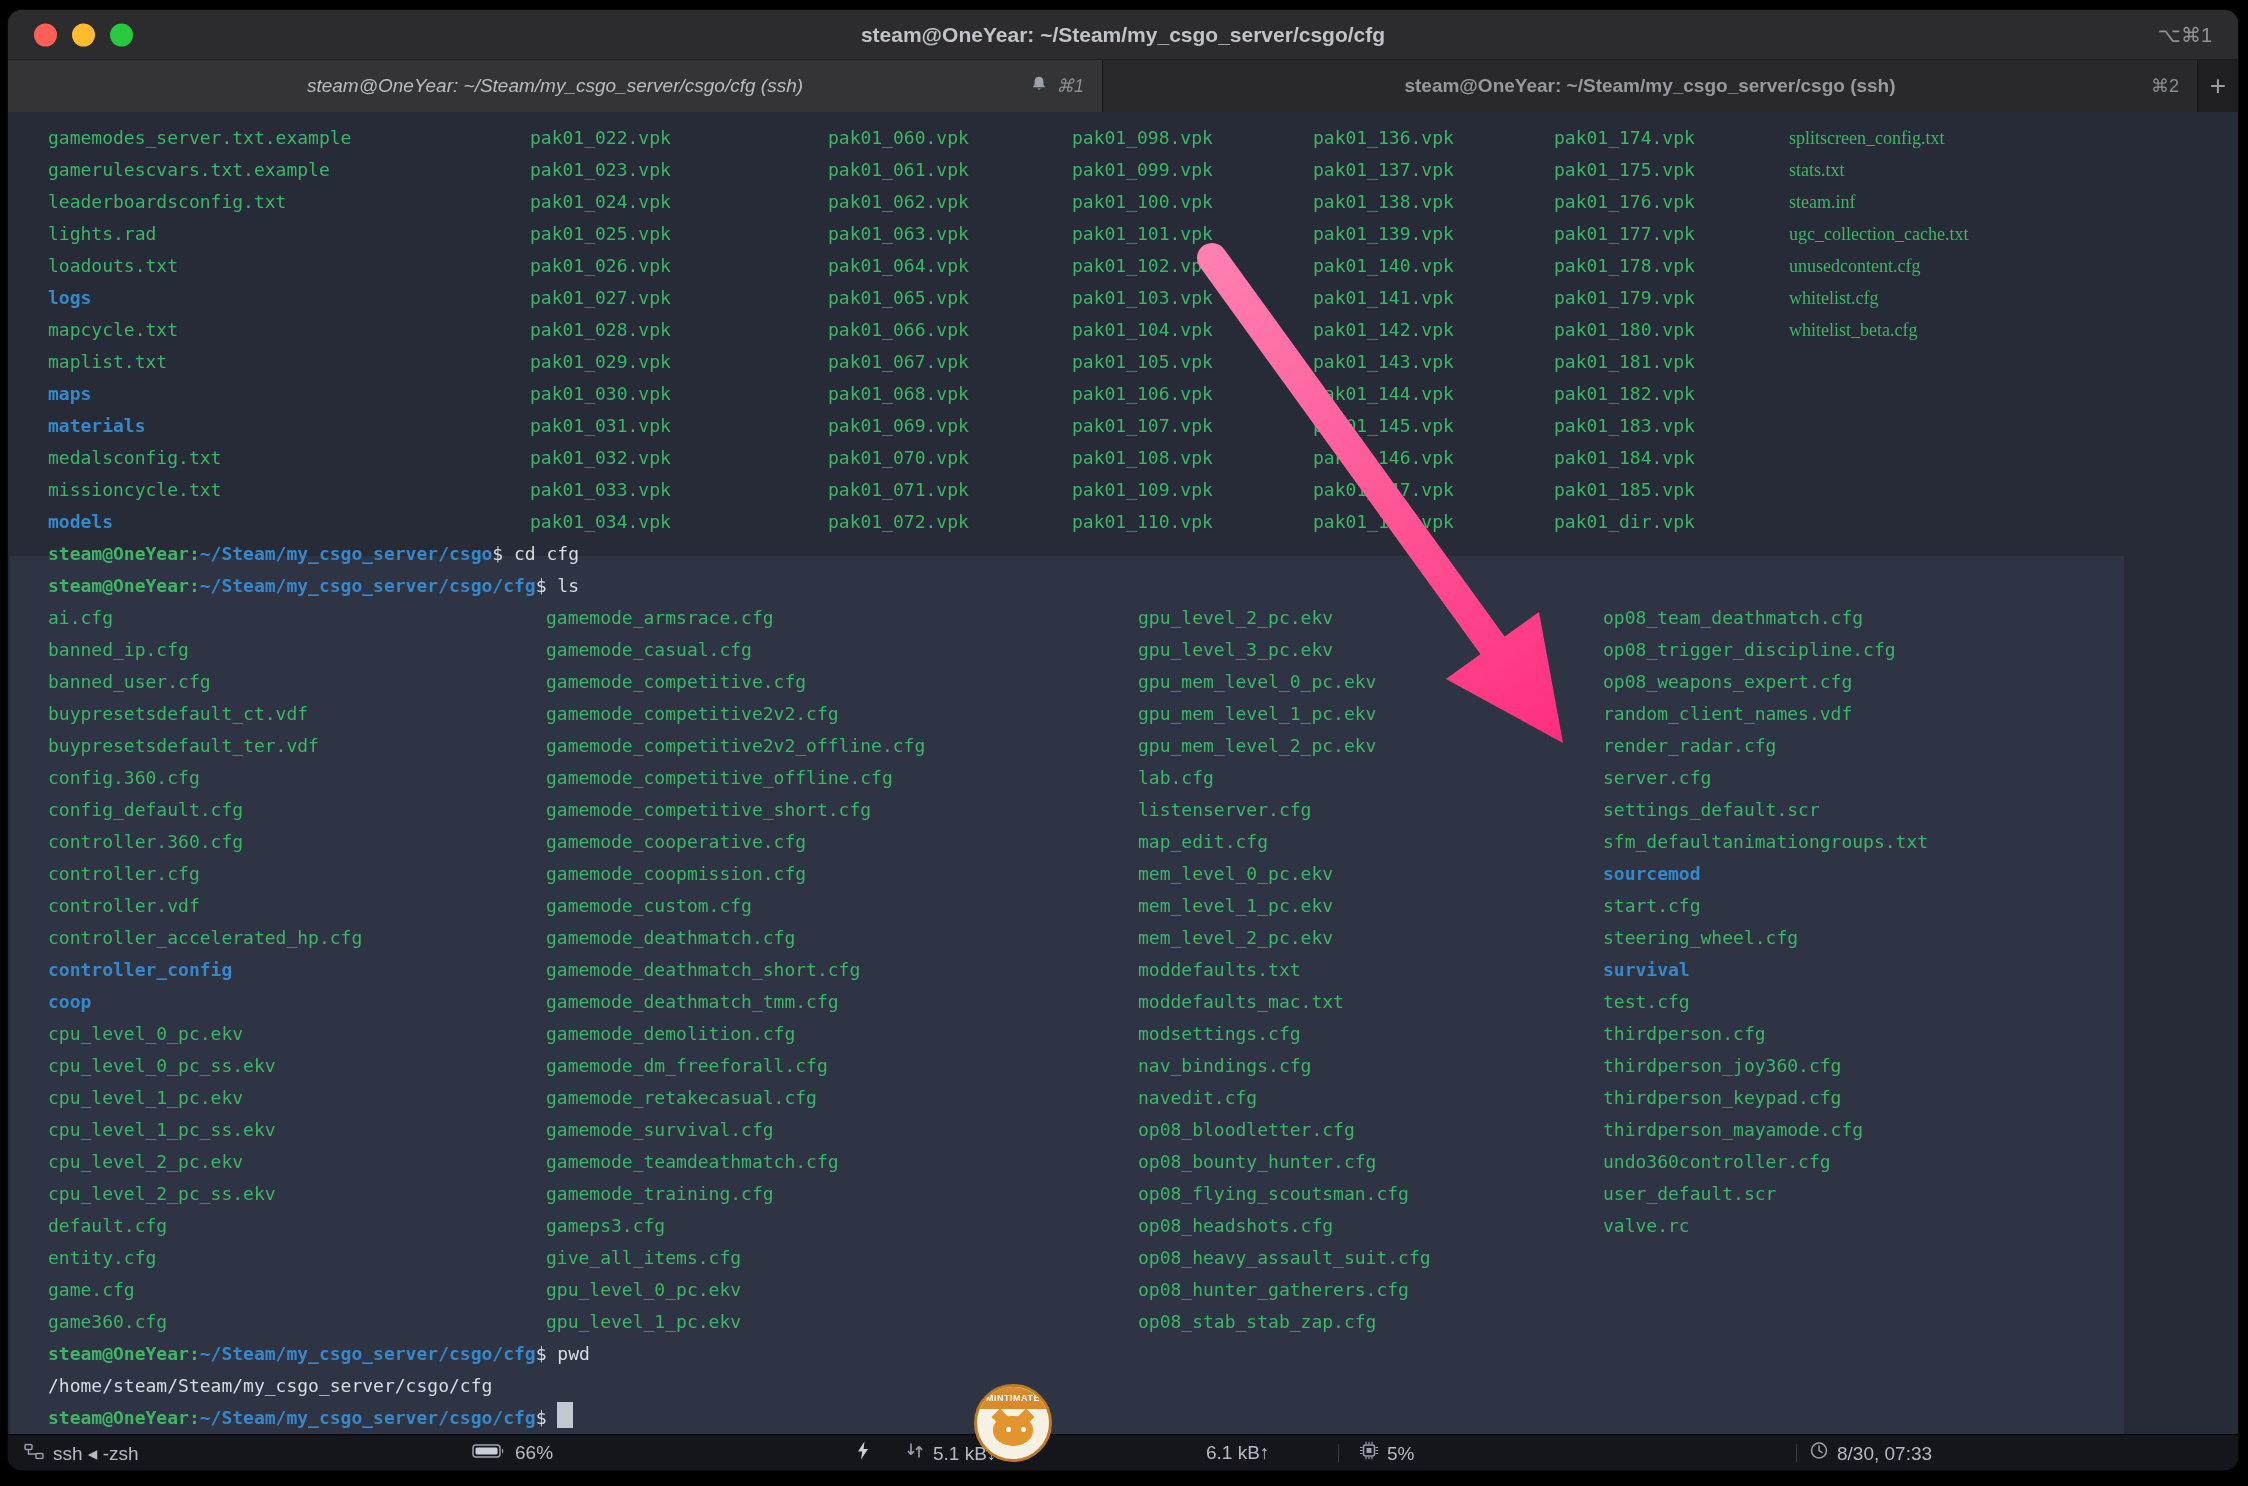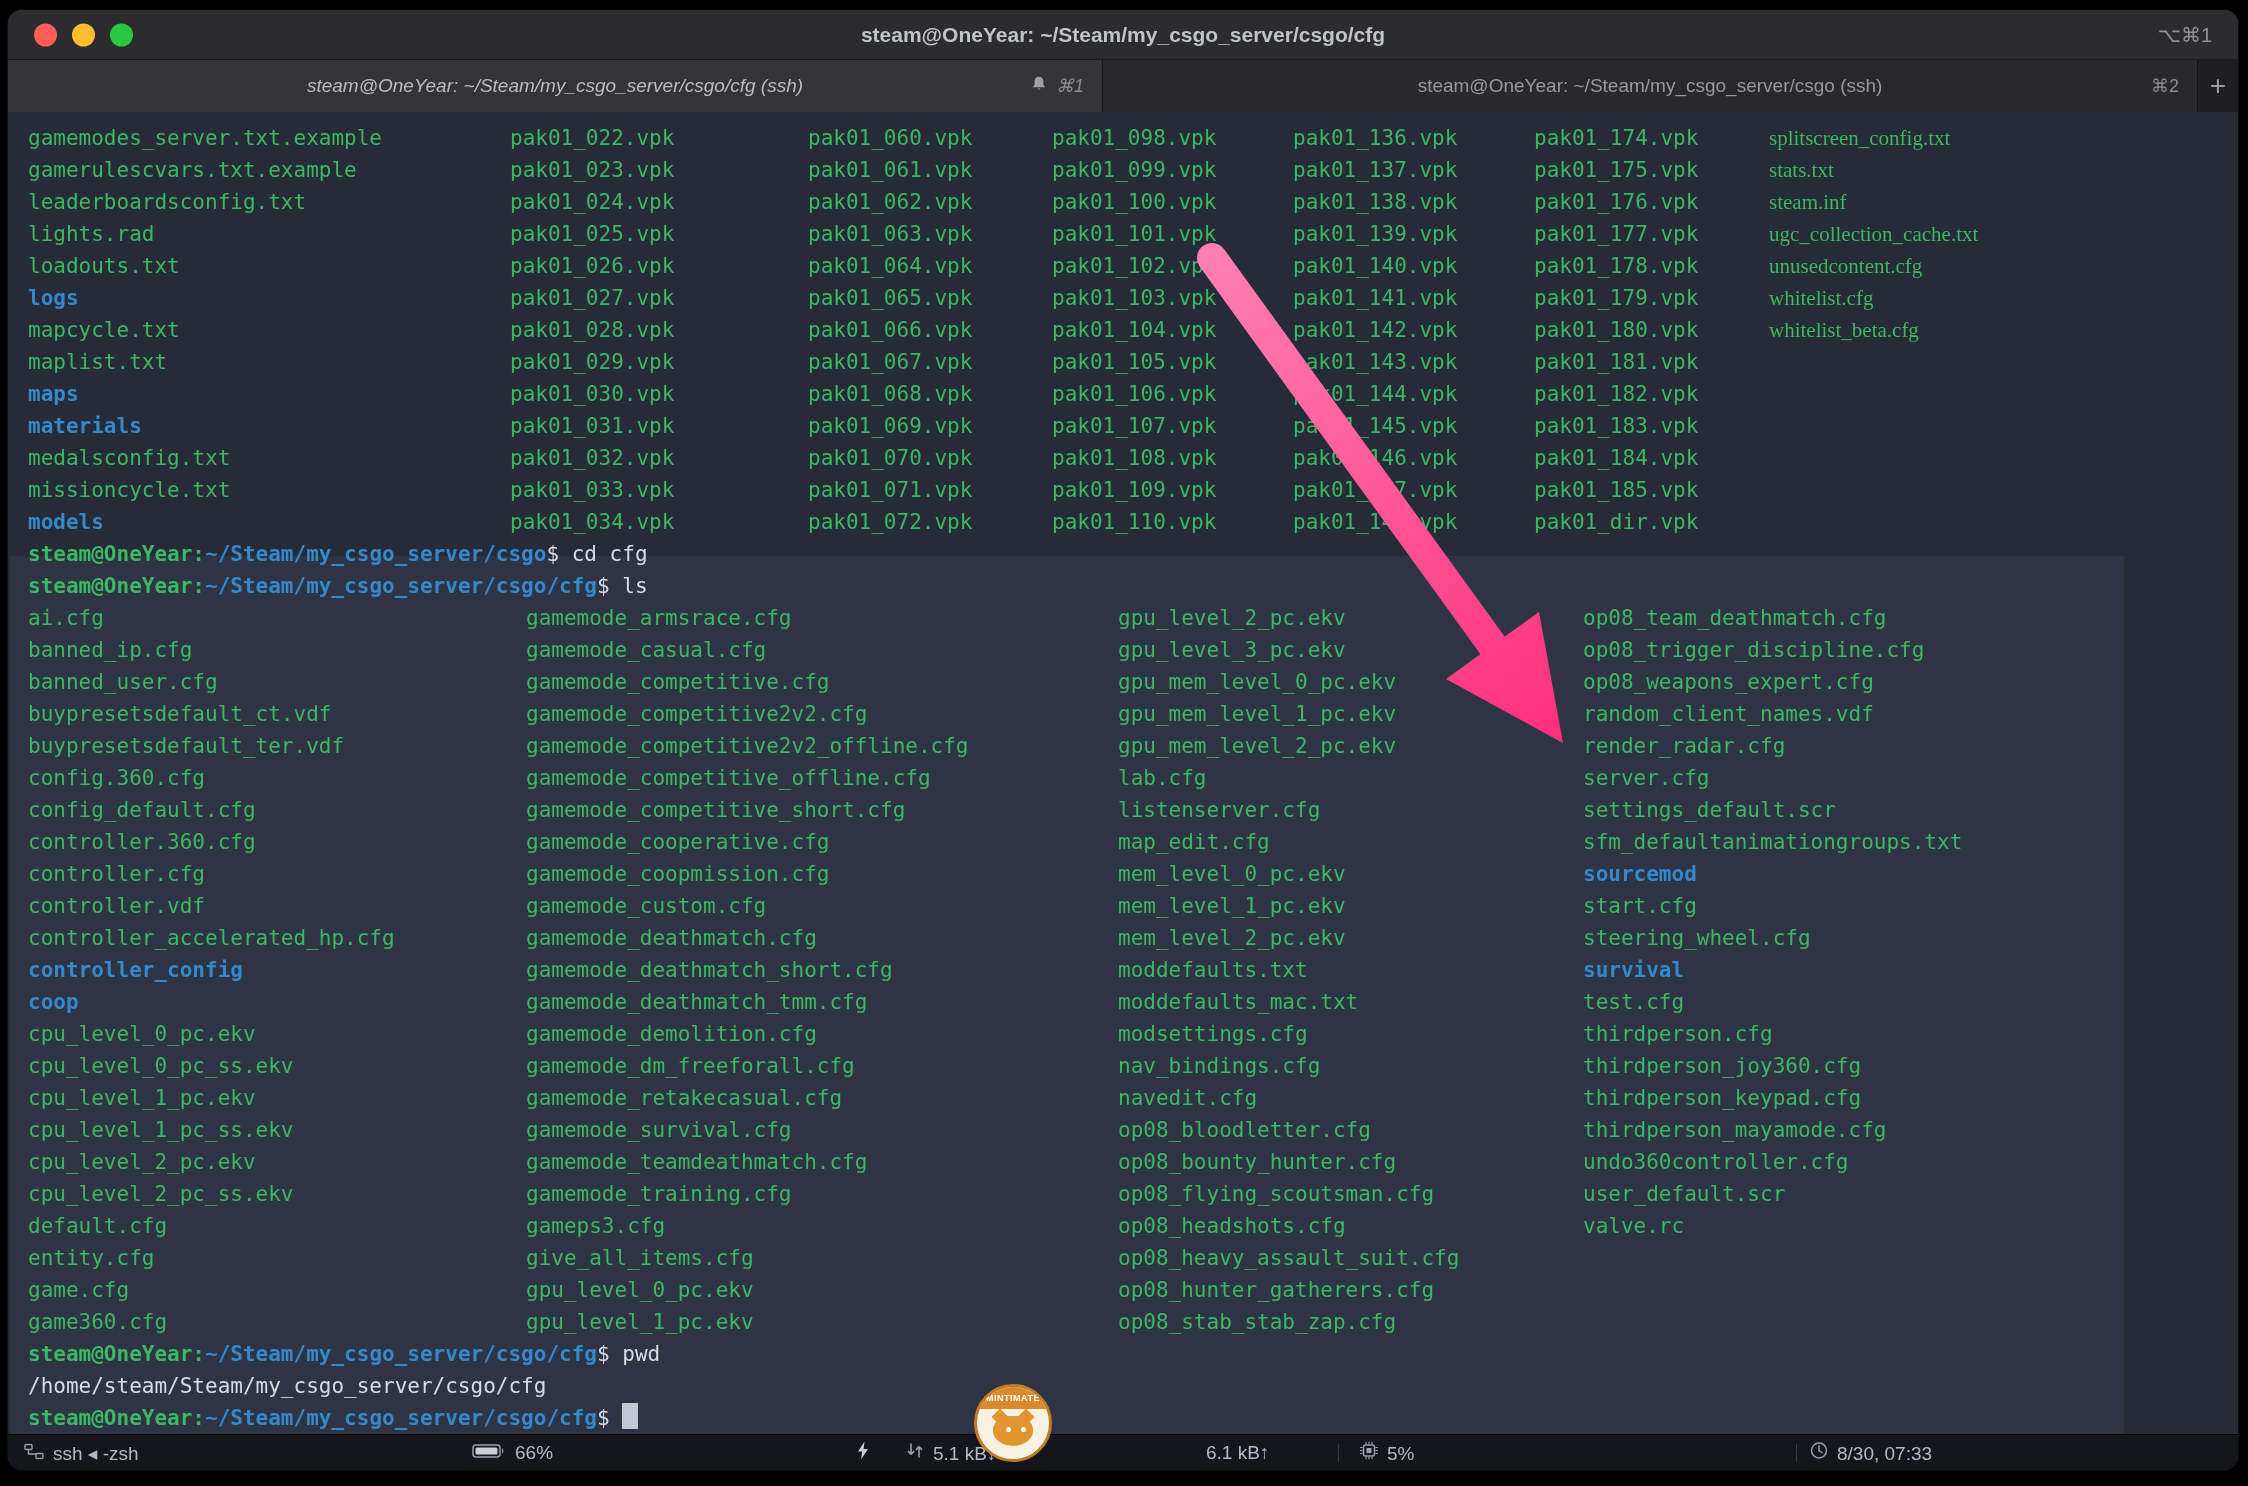--- a/index.html
+++ b/index.html
@@ -16,27 +16,27 @@
   .tl.green{background:var(--traffic-zoom,#28c840);}
   .win-title{position:absolute;left:0;right:0;top:0;height:50px;line-height:50px;text-align:center;
              color:#c0c3c8;font-size:21px;font-weight:700;}
   .win-shortcut{position:absolute;right:26px;top:0;height:50px;line-height:50px;color:#8e9298;font-size:20px;}
   
   .tabbar{height:52px;background:#1f1f21;display:flex;align-items:stretch;}
   .tab{flex:1 1 0;position:relative;display:flex;align-items:center;justify-content:center;
        background:#29292c;border-right:1px solid #141416;box-sizing:border-box;}
   .tab.active{background:#343437;font-style:italic;}
   .tab-label{color:#b9bcc1;font-size:19px;white-space:nowrap;}
-  .tab .dim{color:#97999e;}
+  .tab .dim{color:#97999e;font-weight:bold;}
   .tab-right{position:absolute;right:18px;top:50%;transform:translateY(-50%);display:flex;align-items:center;gap:8px;}
   .tab-short{color:#8b8e94;font-size:18px;}
   .newtab{width:40px;display:flex;align-items:center;justify-content:center;color:#9a9da3;font-size:28px;}
   
   .term{position:relative;height:1322px;padding-top:10px;box-sizing:border-box;
-        font-family:"DejaVu Sans Mono","Liberation Mono",monospace;font-size:21px;}
+        font-family:"DejaVu Sans Mono","Liberation Mono",monospace;font-size:18px;padding-left:20px;}
   .hl-rect{position:absolute;left:2px;top:444px;width:2114px;height:878px;
            background:rgba(116,138,186,0.10);z-index:0;}
   .listing{position:relative;margin-left:20px;z-index:1;}
   .ls-col{position:absolute;top:0;white-space:pre;}
   .ls-item{height:32px;line-height:32px;color:var(--file-green,#3cb763);}
   .ls-item.dir{color:var(--dir-blue,#3488cc);font-weight:700;}
   .line{height:32px;line-height:32px;margin-left:20px;white-space:pre;position:relative;z-index:1;
         color:var(--text-white,#d8dce3);}
   .pg{color:var(--file-green,#3cb763);font-weight:700;}
   .pb{color:var(--dir-blue,#3488cc);font-weight:700;}

